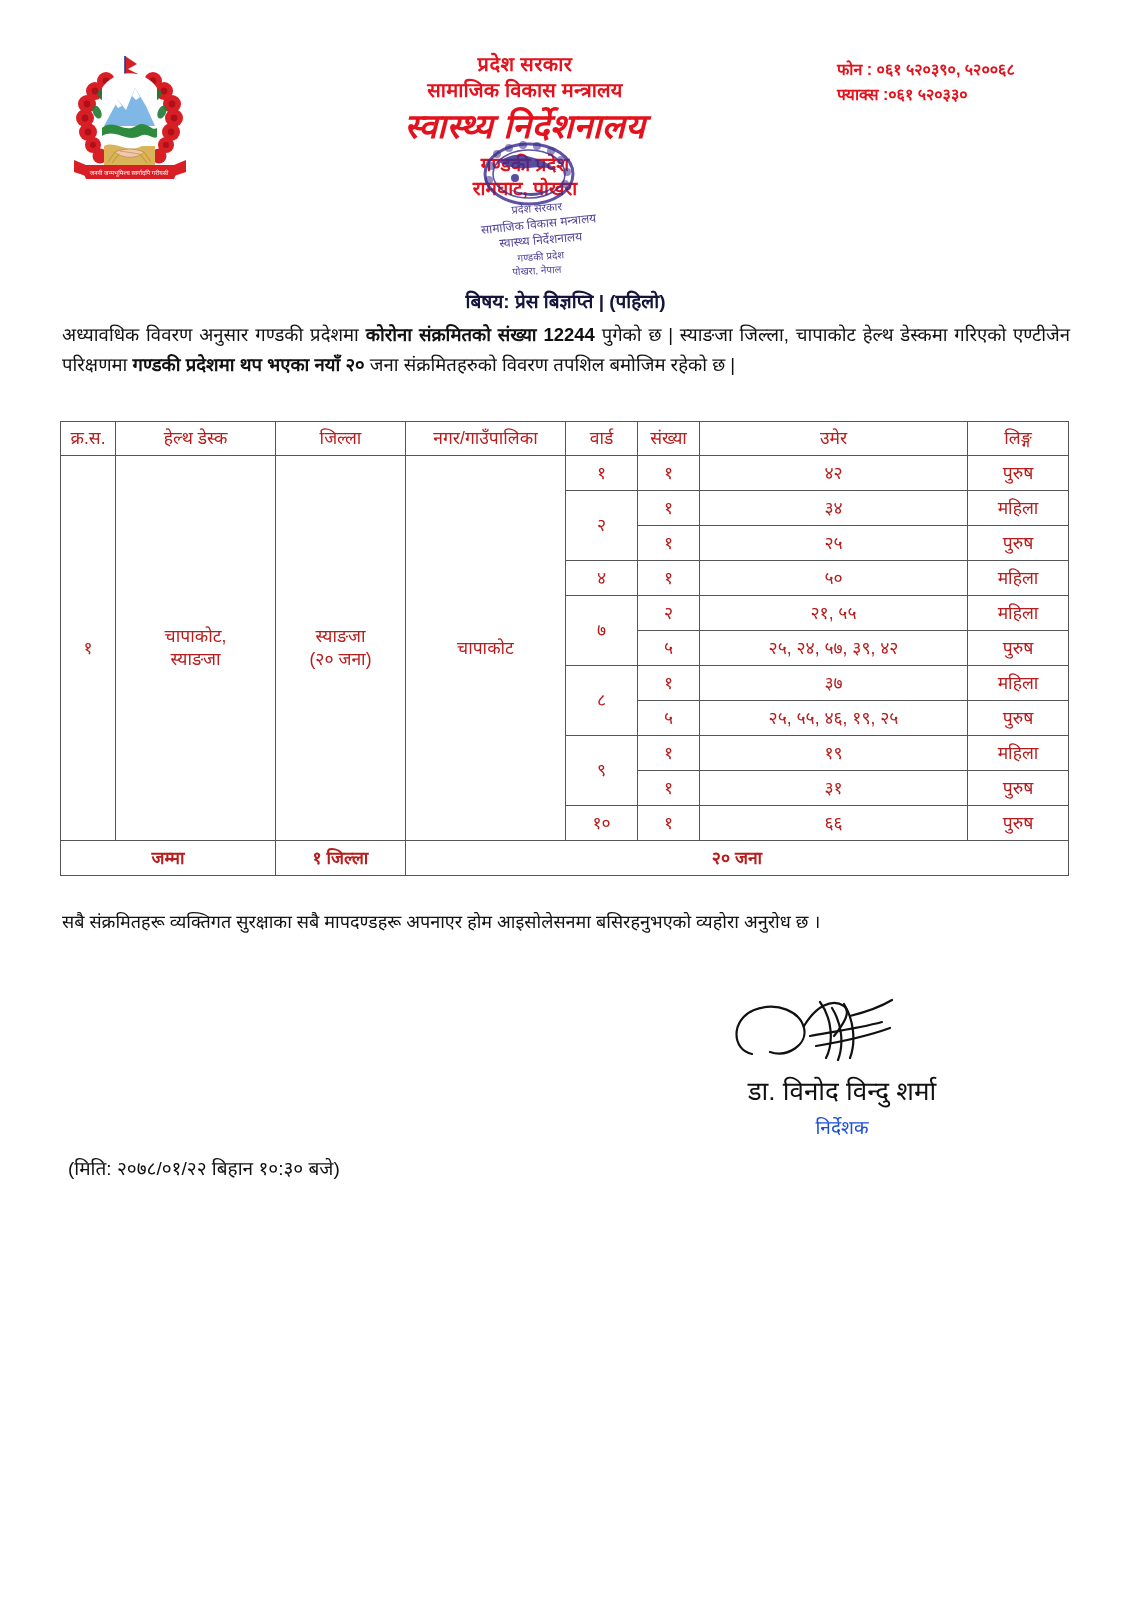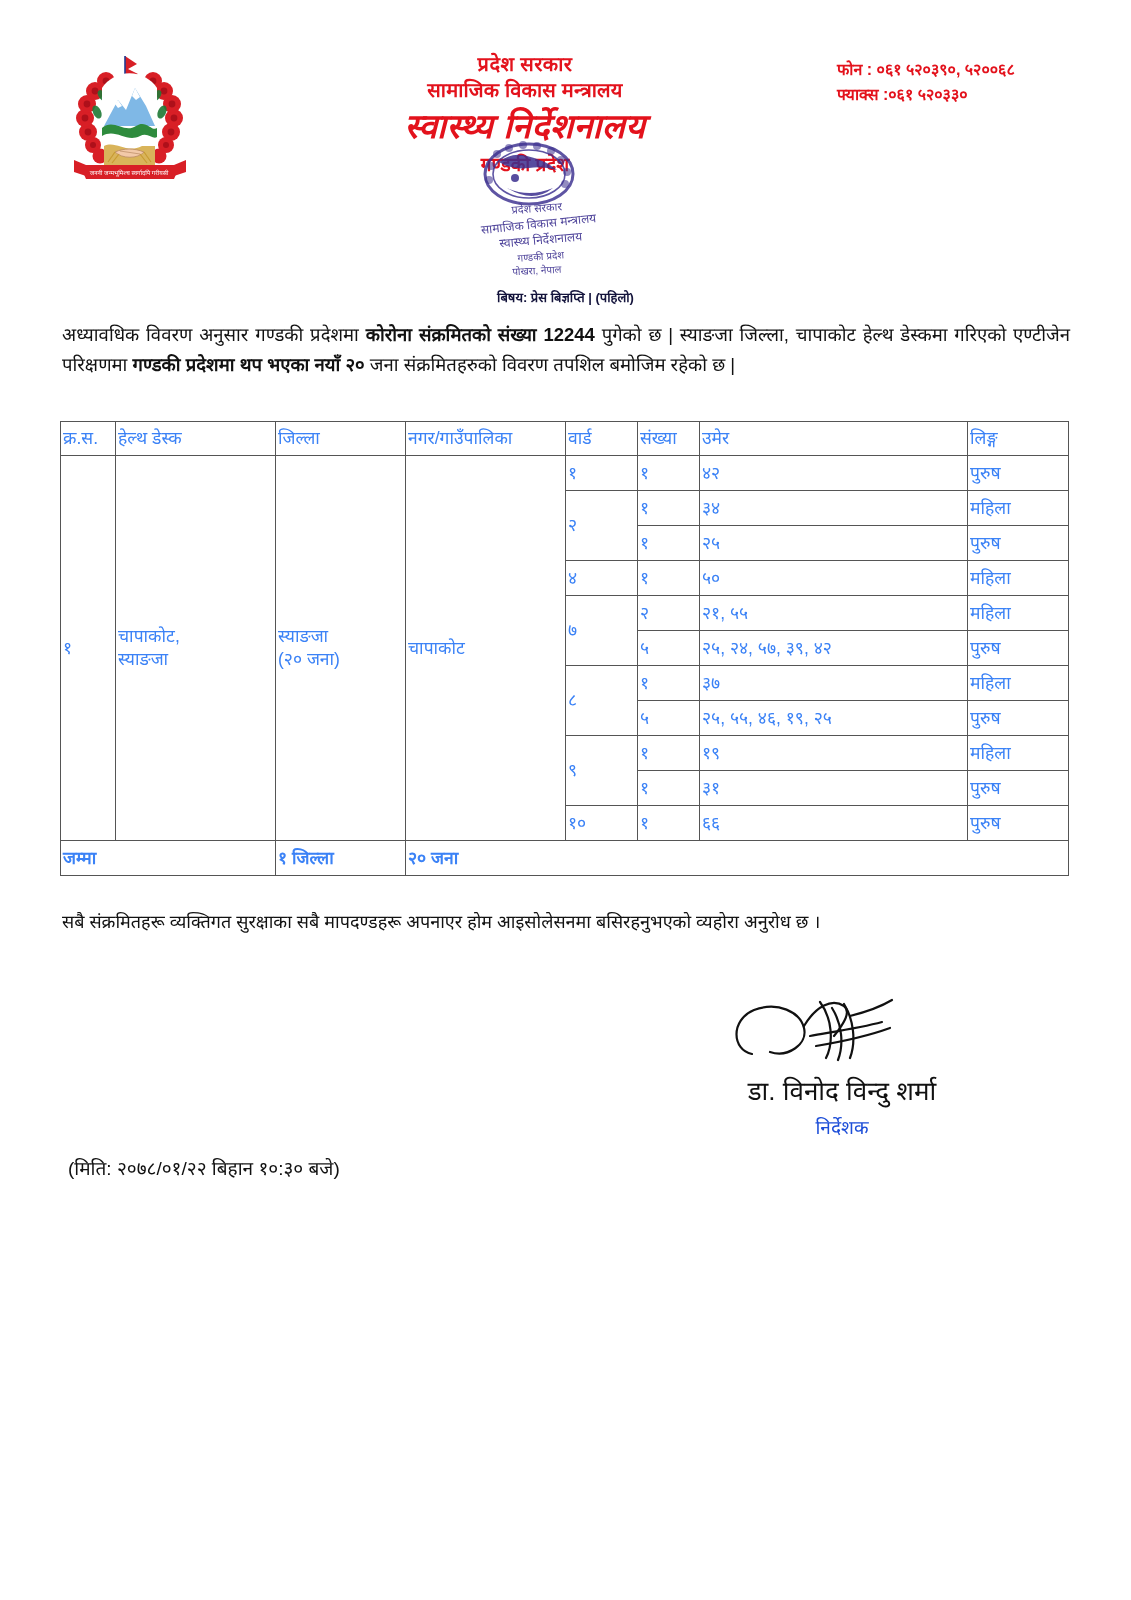--- a/index.html
+++ b/index.html
@@ -76,21 +76,21 @@
     line-height: 1.65;
   }
   .letterno .lbl { display: inline-block; min-width: 112px; }
 
   
   .subject {
     position: absolute;
     left: 0; top: 288px;
     width: 1131px;
     text-align: center;
-    font-size: 13px;
+    font-size: 19px;
     font-weight: bold;
     color: #14143c;
   }
 
   .bodytext {
     position: absolute;
     left: 62px; top: 320px;
     width: 1008px;
     font-size: 18.5px;
     line-height: 1.62;
@@ -101,24 +101,24 @@
 
   
   .tbl-wrap { position: absolute; left: 60px; top: 421px; width: 1008px; }
   table.main {
     border-collapse: collapse;
     width: 1008px;
     table-layout: fixed;
   }
   table.main th, table.main td {
     border: 1px solid #555;
-    text-align: left;
+    text-align: center;
     vertical-align: middle;
     font-size: 17.5px;
-    color: #3b82f6;
+    color: #b91c1c;
     padding: 3px 2px;
     line-height: 1.3;
   }
   table.main th { font-weight: normal; height: 34px; font-size: 17.5px; }
   table.main td { height: 35px; }
   .c-sn   { width: 55px; }
   .c-desk { width: 160px; }
   .c-dist { width: 130px; }
   .c-muni { width: 160px; }
   .c-ward { width: 72px; }
@@ -236,20 +236,21 @@
       <path d="M12 112 L24 117 L24 128 L12 124 Z" fill="#d81f26"></path>
       <path d="M124 112 L112 117 L112 128 L124 124 Z" fill="#d81f26"></path>
       <text x="67" y="127" font-size="6" fill="#ffffff" text-anchor="middle" font-family="'Liberation Sans',sans-serif">जननी जन्मभूमिश्च स्वर्गादपि गरीयसी</text>
     </svg>
 
     <div class="header-center">
       <div class="hc-line1">प्रदेश सरकार</div>
       <div class="hc-line2">सामाजिक विकास मन्त्रालय</div>
       <div class="hc-title">स्वास्थ्य निर्देशनालय</div>
       <div class="hc-line4">गण्डकी प्रदेश</div>
+      <div class="hc-line5">रामघाट, पोखरा</div>
     </div>
 
     <svg class="stamp" viewBox="0 0 210 160">
       <g opacity="0.82" fill="none" stroke="#3b2f8f">
         <ellipse cx="92" cy="42" rx="44" ry="30" stroke-width="3"></ellipse>
         <ellipse cx="92" cy="42" rx="36" ry="24" stroke-width="1.6"></ellipse>
       </g>
       <g opacity="0.85" fill="#3b2f8f">
         <path d="M62 30 q12 -10 28 -6 q18 4 30 14 q-14 -4 -28 -2 q-18 2 -30 -6 Z"></path>
         <circle cx="78" cy="46" r="4"></circle>

